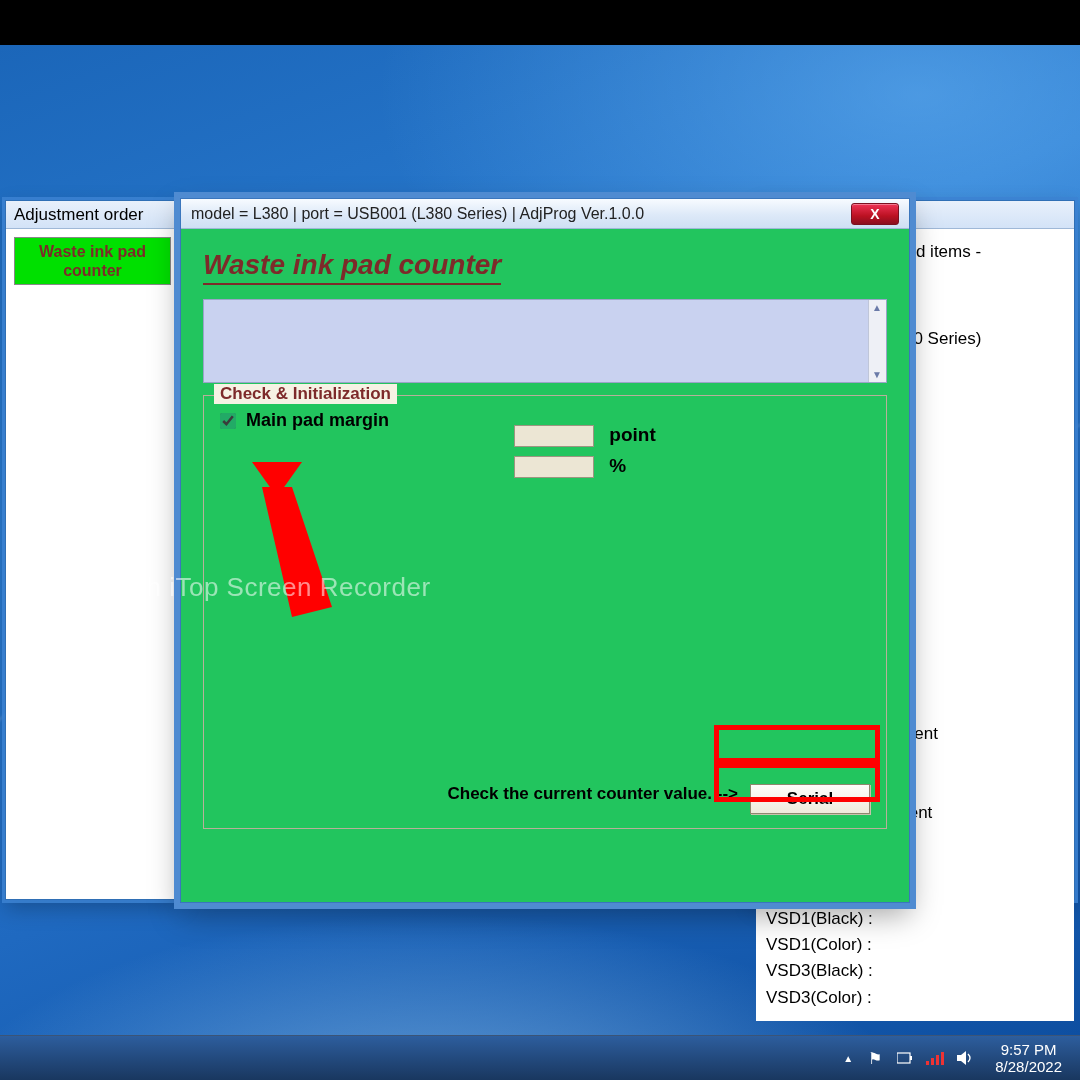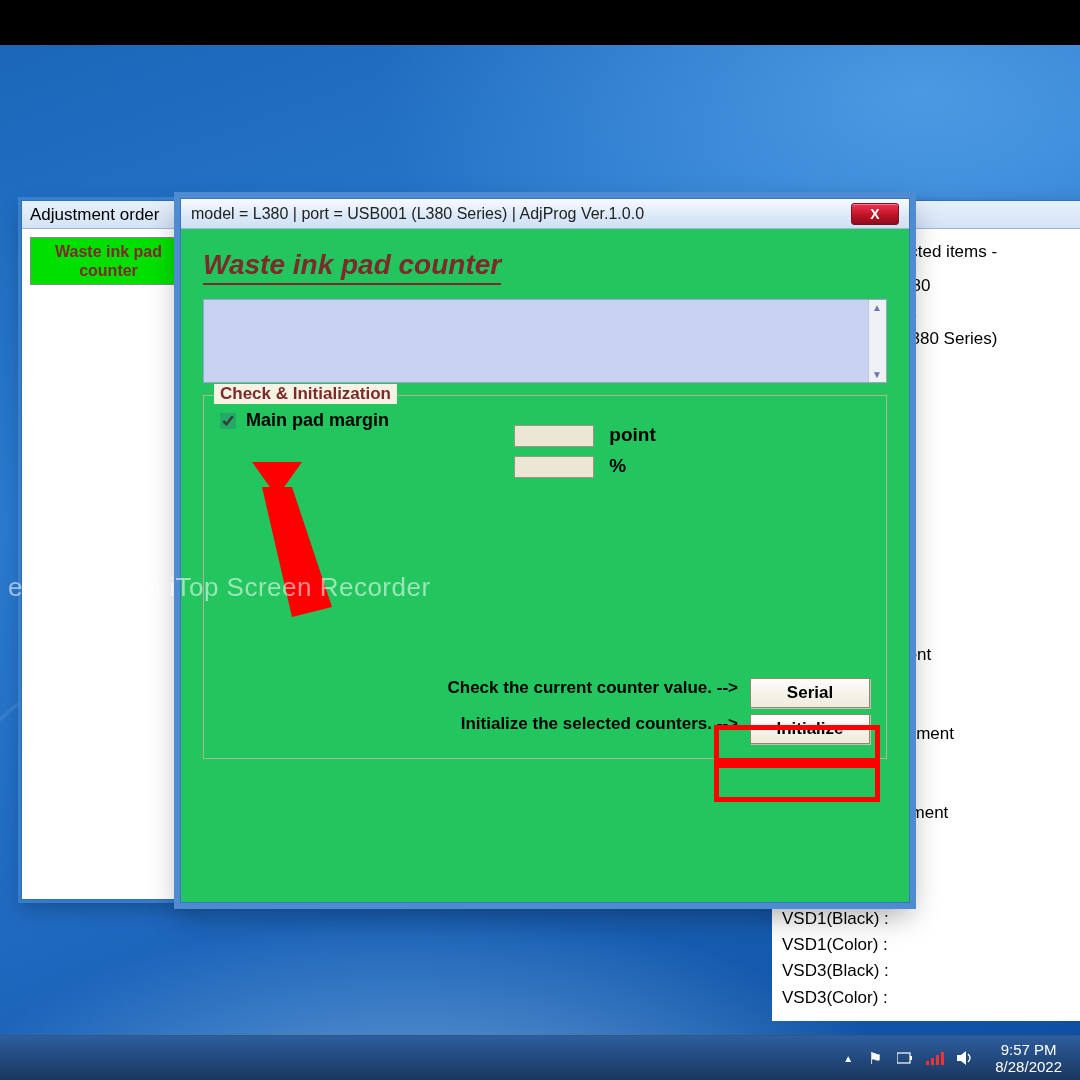--- a/index.html
+++ b/index.html
@@ -38,21 +38,20 @@
   .tray .sig span:nth-child(1){height:4px}
   .tray .sig span:nth-child(2){height:7px}
   .tray .sig span:nth-child(3){height:10px}
   .tray .sig span:nth-child(4){height:13px}
   .tray .up { font-size:10px; }
   
   
   .win {
     position:absolute; background:#fff; border:1px solid #2f6fb5;
     box-shadow: 0 0 0 3px rgba(60,130,210,0.85), 0 8px 20px rgba(0,0,0,0.25);
-    margin-left: 16px;
   }
   .win .titlebar {
     height:28px; background:linear-gradient(#e8f0fb,#d3e3f7);
     border-bottom:1px solid #9fb8d7; color:#000; font-size:17px;
     display:flex; align-items:center; padding:0 8px;
   }
   .win .body { background:#fff; padding:10px; }
   
   .win-left { top:200px; left:5px; width:175px; height:700px; }
   .win-left .body { padding:8px; }
@@ -88,21 +87,21 @@
   .txtbox {
     width:100%; height:84px; background:#c9d2f0; border:1px solid #9aa4c8;
     position:relative;
   }
   .txtbox .sbar { position:absolute; right:0; top:0; bottom:0; width:18px; background:#eef0f6; border-left:1px solid #bfc6d9;}
   .txtbox .sbar::before{content:"▲"; position:absolute; top:2px; left:3px; font-size:10px; color:#6a7aa8;}
   .txtbox .sbar::after{content:"▼"; position:absolute; bottom:2px; left:3px; font-size:10px; color:#6a7aa8;}
   
   .grp {
     margin-top:12px; border:1px solid #b8b09a; padding:14px 16px 18px; position:relative;
-    height:364px;
+    height:434px;
   }
   .grp .legend { position:absolute; top:-12px; left:10px; background:#f6f2e4; padding:0 6px; color:#7d2a2a; font-weight:bold; font-size:17px;}
   .chk-row { display:flex; align-items:center; gap:10px; font-size:18px; font-weight:bold; color:#000; }
   .chk-row input { width:16px; height:16px; accent-color:#2a6; }
   .val-col { position:absolute; left:310px; top:28px; font-size:19px; font-weight:bold;}
   .val-col .field { display:inline-block; width:80px; height:22px; background:#ece6d4; border:1px solid #9c9680; margin-right:10px; vertical-align:middle;}
   .val-col .row { margin-bottom:8px;}
   
   .action-row { position:absolute; right:16px; bottom:14px; text-align:right; font-size:17px; font-weight:bold;}
   .action-row .line { display:flex; align-items:flex-start; justify-content:flex-end; gap:12px; margin-top:6px;}
@@ -212,24 +211,20 @@
         <div class="row">
           <span class="field"></span>
           <span>%</span>
         </div>
       </div>
       <div class="action-row">
         <div class="line">
           <span>Check the current counter value. --&gt;</span>
           <button class="btn">Serial</button>
         </div>
-        <div class="line">
-          <span>Initialize the selected counters. --&gt;</span>
-          <button class="btn">Initialize</button>
-        </div>
       </div>
     </div>
   </div>
 </div>
 
 <div class="red-arrow">
   <svg viewBox="0 0 130 155">
     <polygon points="30,0 80,0 55,35" fill="#ff0000"></polygon>
     <polygon points="40,25 70,25 110,145 70,155" fill="#ff0000"></polygon>
   </svg>

